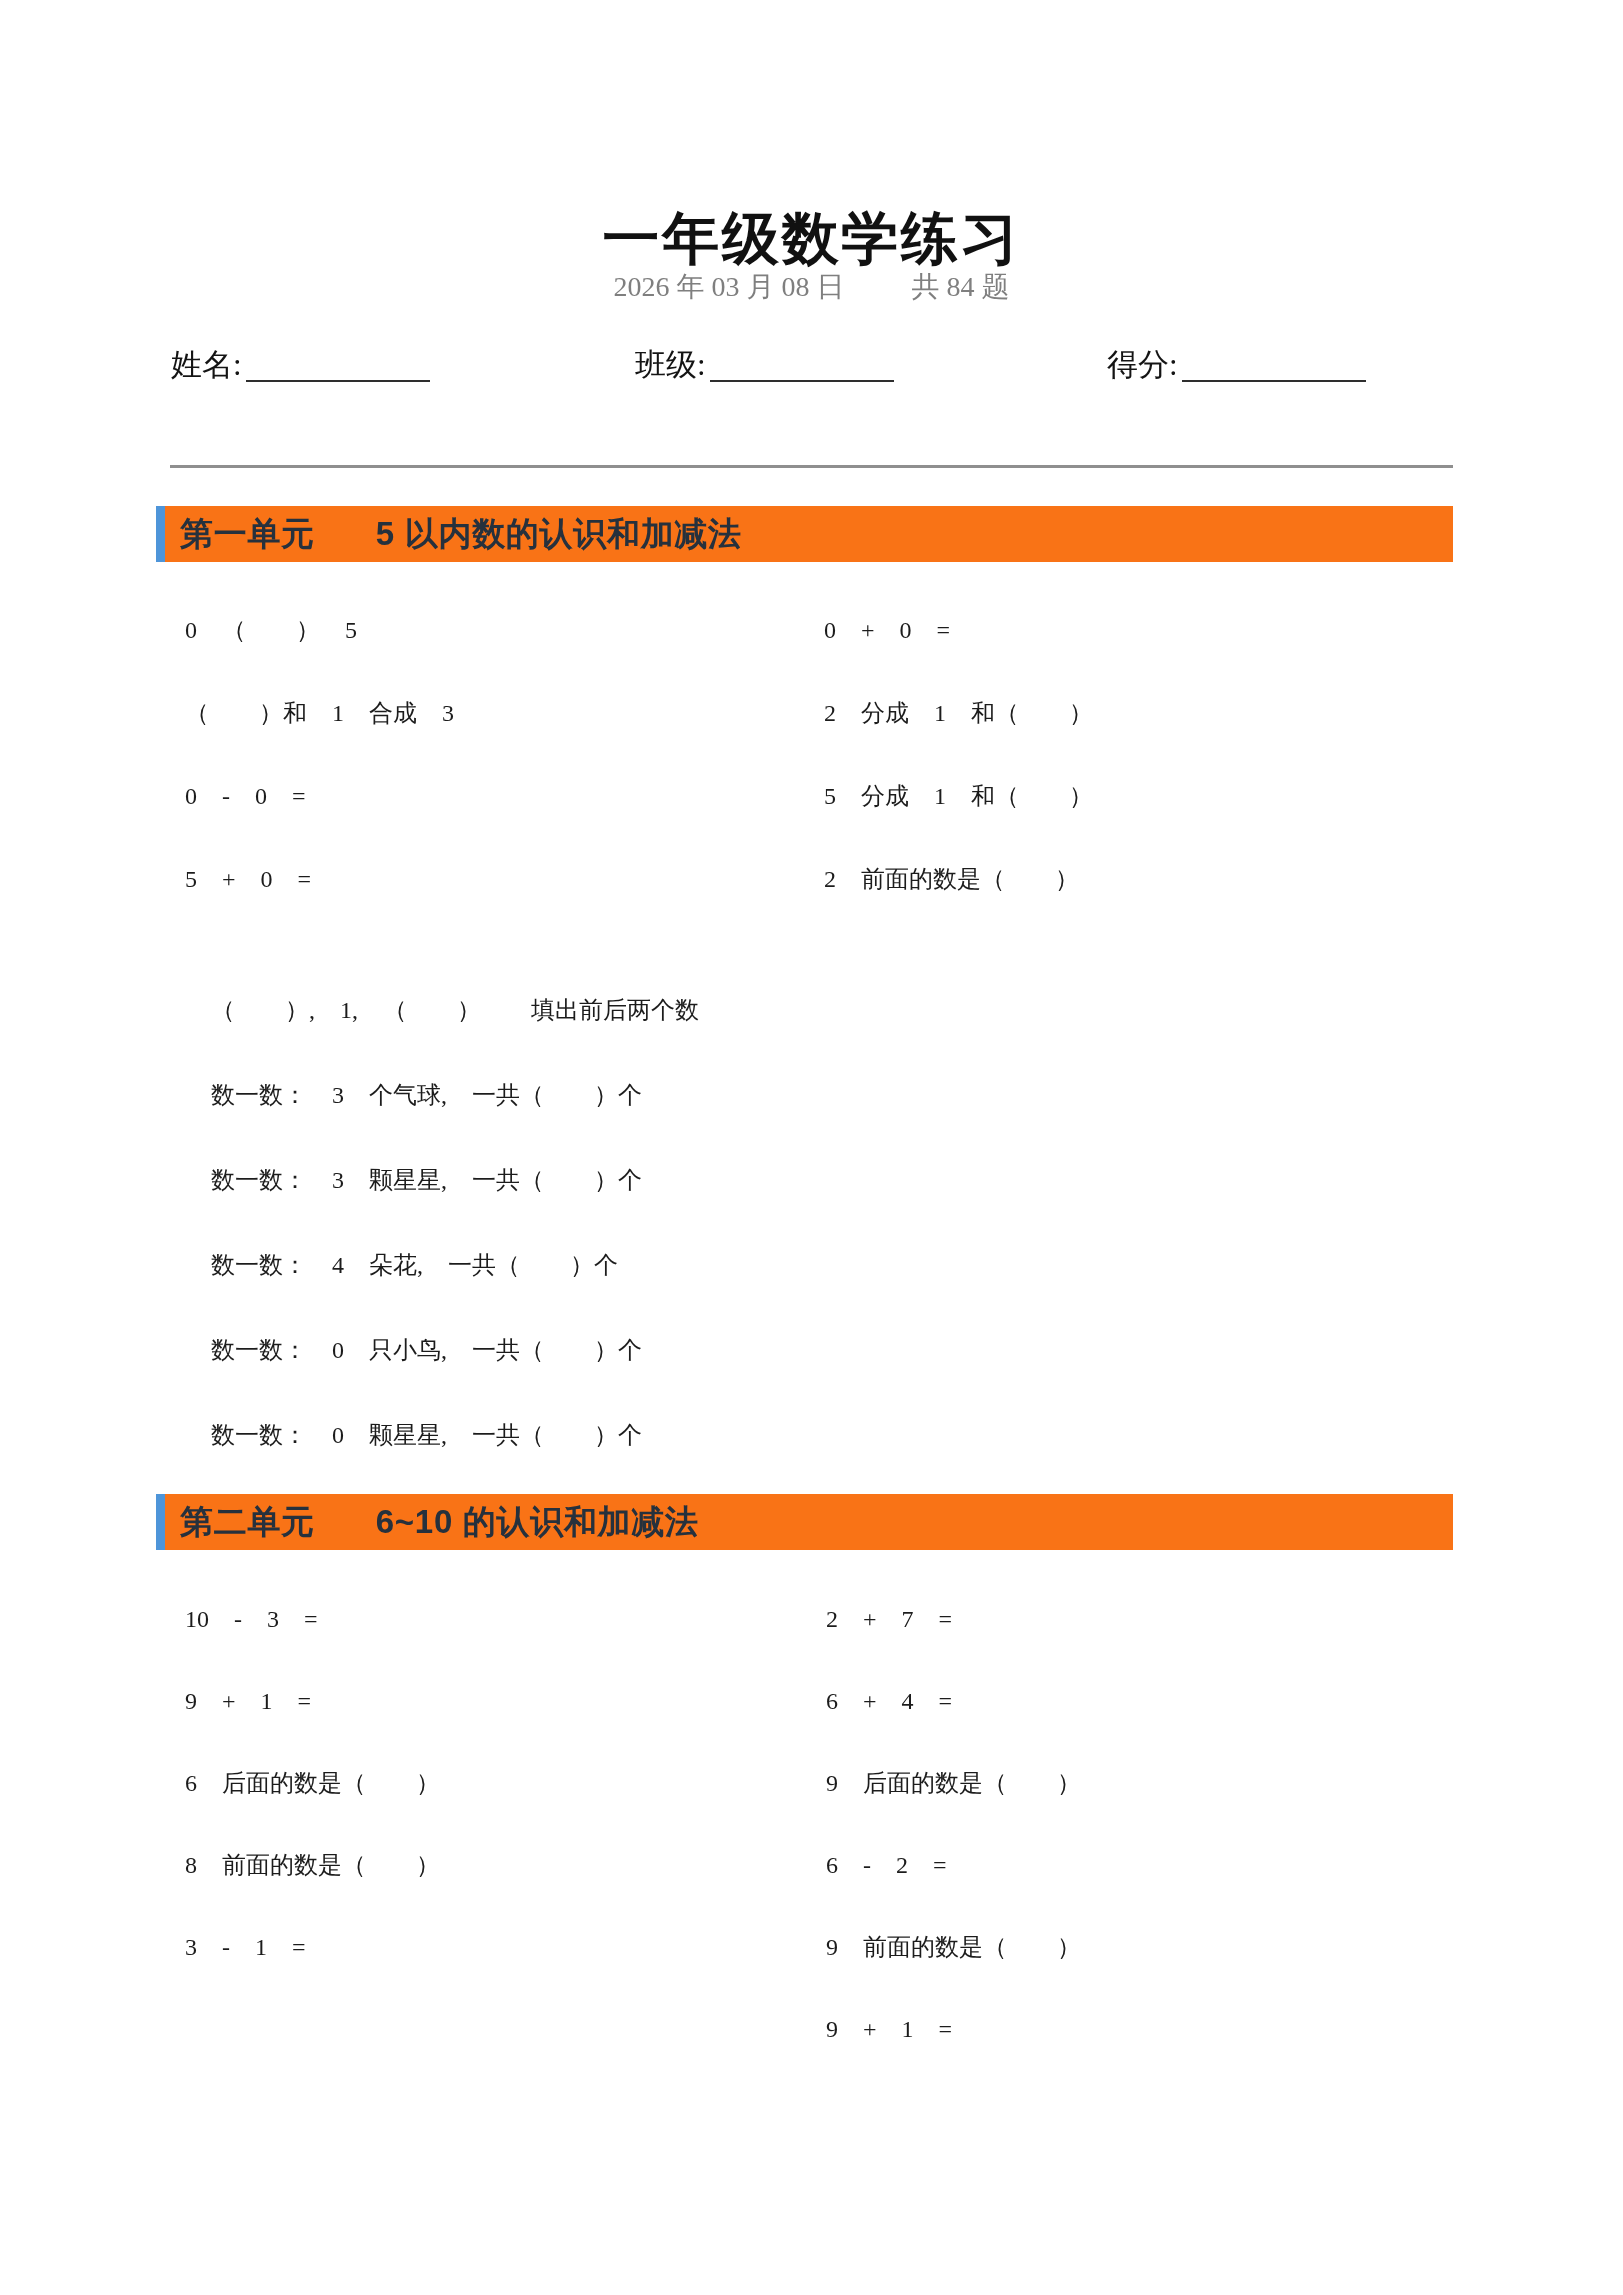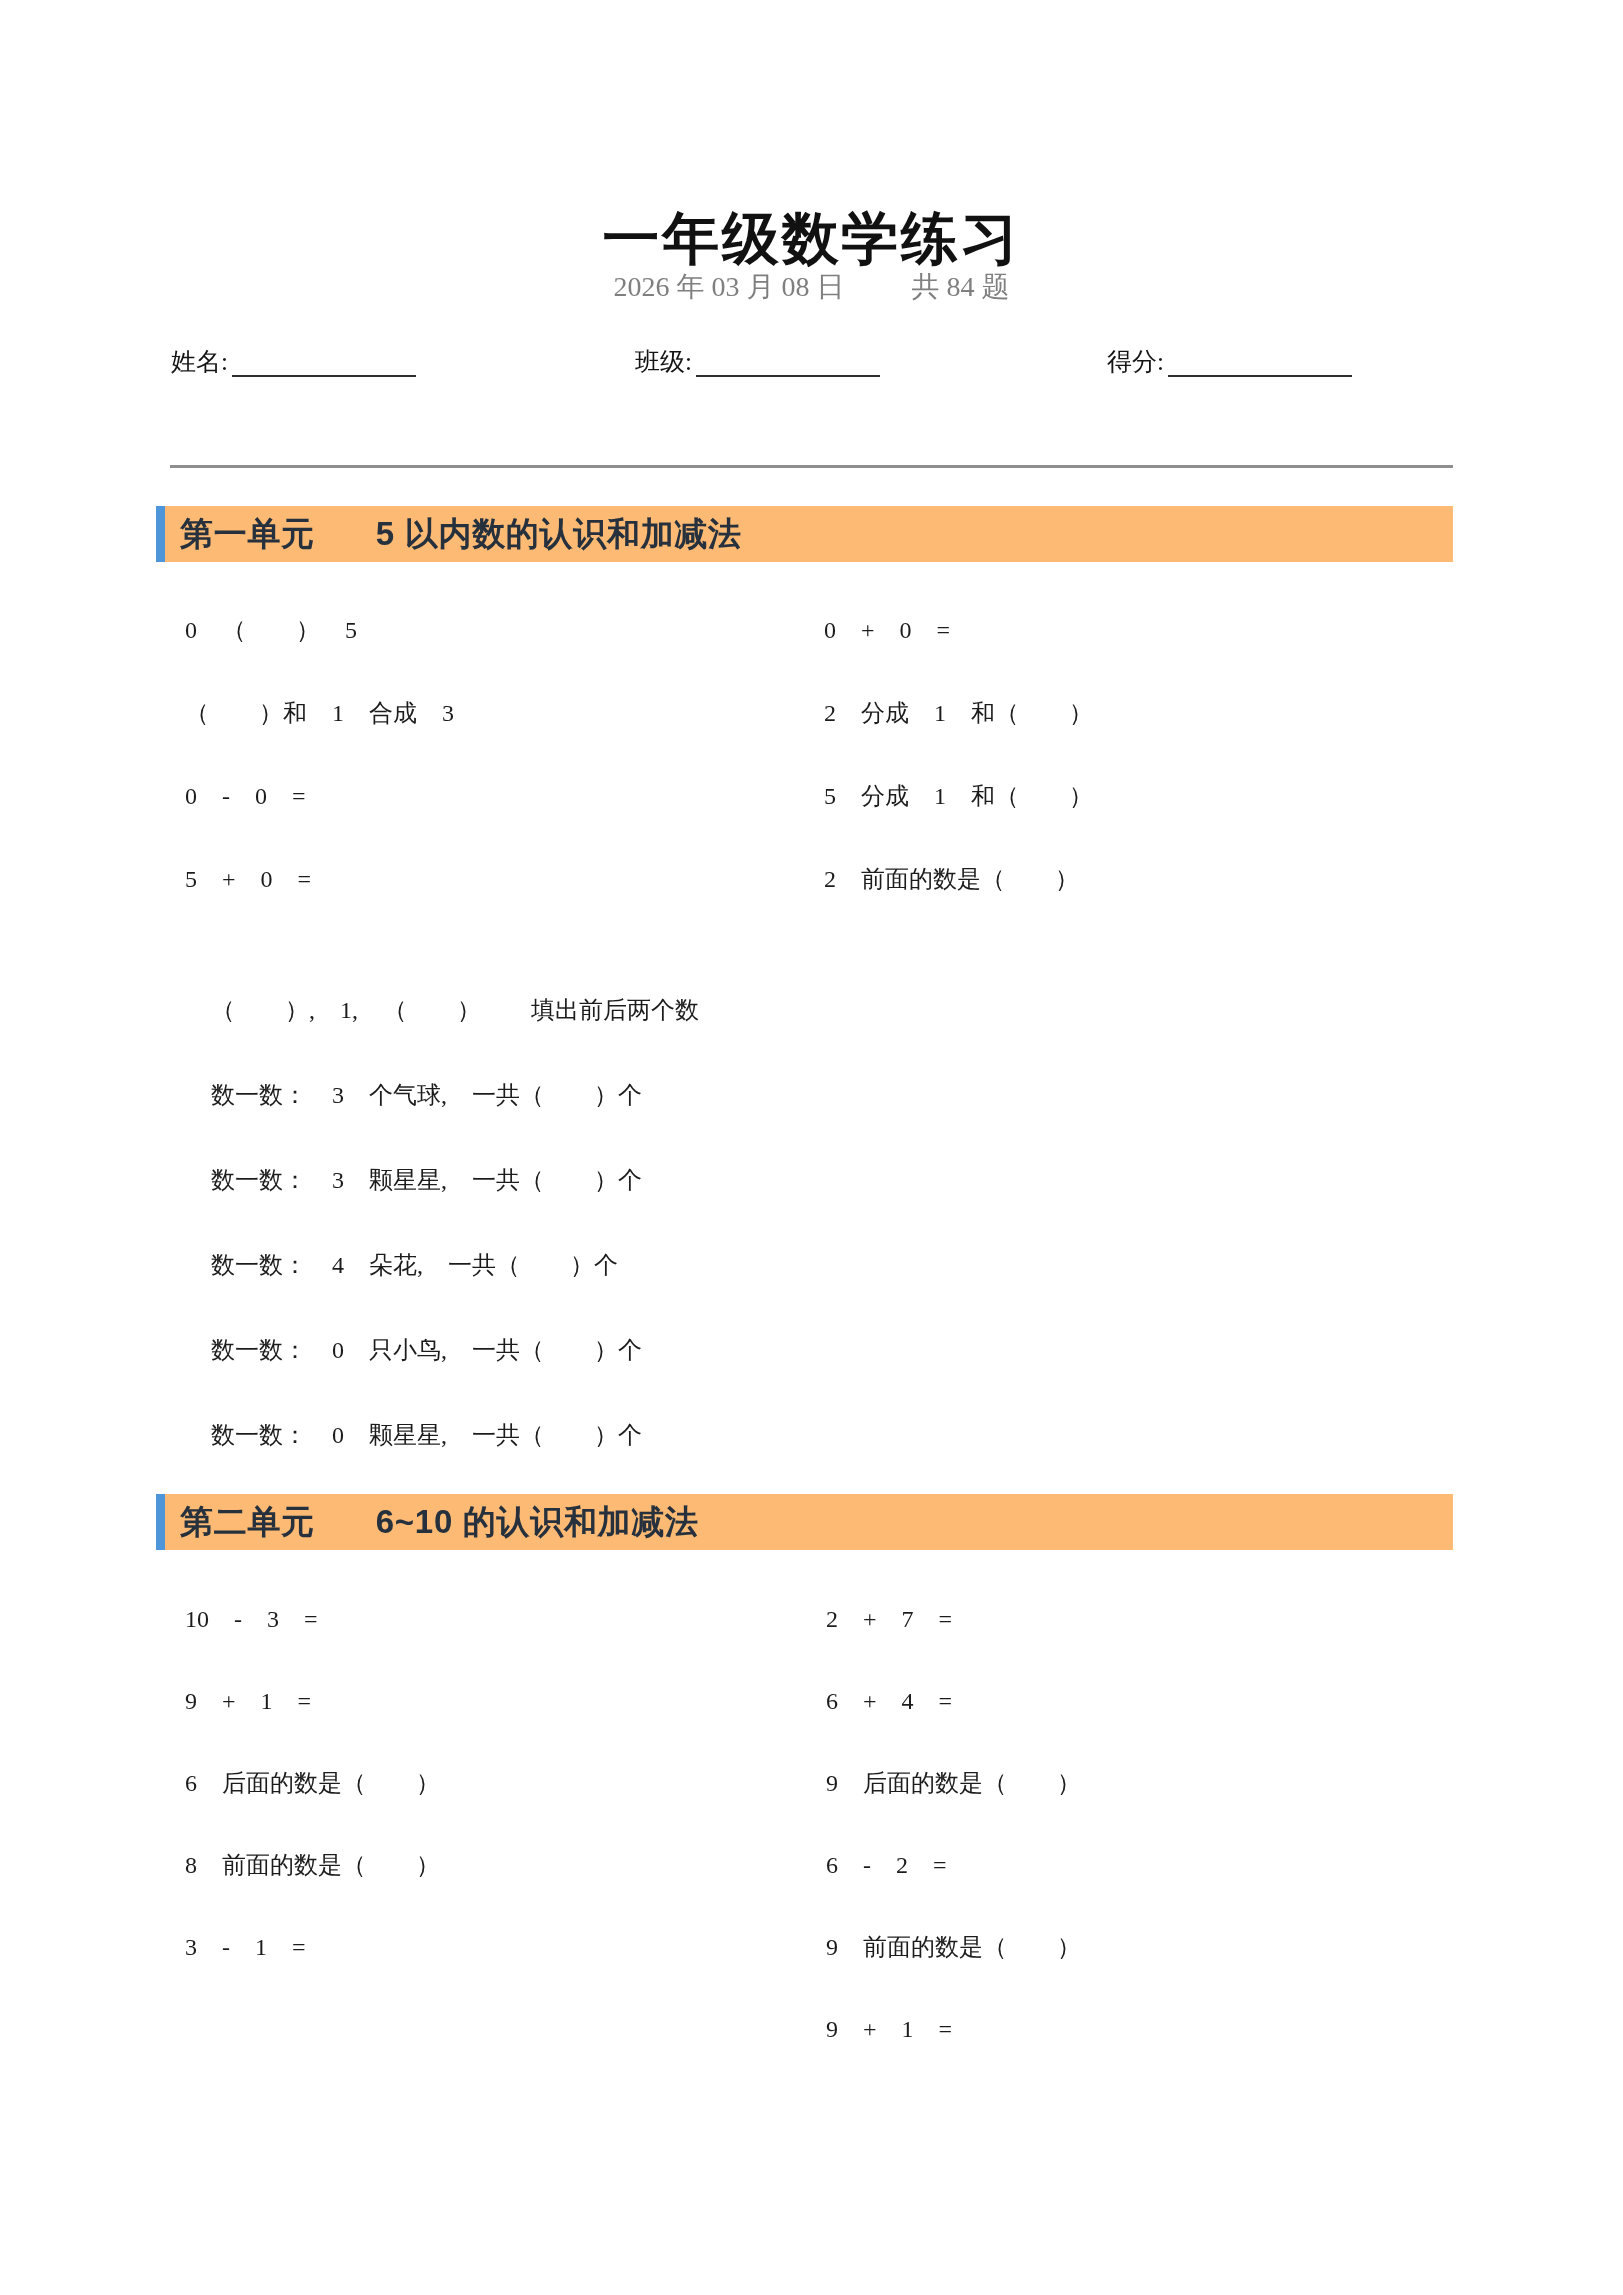--- a/index.html
+++ b/index.html
@@ -28,21 +28,21 @@
     top:273px;left:0;width:100%;
     text-align:center;
     font-size:28px;
     line-height:1;
     color:#7f7f7f;
   }
   .subtitle .total-gap{margin-left:60px;}
   .field{
     position:absolute;
     top:349px;
-    font-size:25px;
+    font-size:31px;
     line-height:1;
     color:#141414;
     white-space:nowrap;
   }
   .field-name{left:171px;}
   .field-class{left:635px;}
   .field-score{left:1107px;}
   .fline{
     display:inline-block;
     width:184px;height:4.1px;
@@ -54,21 +54,21 @@
     position:absolute;
     left:170px;top:465px;
     width:1283px;height:2.7px;
     background:#8f8f8f;
   }
   .band{
     position:absolute;
     left:156px;
     width:1297px;height:56px;
     box-sizing:border-box;
-    background:#fdba74;
+    background:#f97316;
     border-left:9.5px solid #4e95d9;
     display:flex;
     align-items:center;
     padding-left:15px;
     font-family:"Liberation Sans","DejaVu Sans",sans-serif;
     font-weight:bold;
     font-size:33px;
     letter-spacing:0.7px;
     color:#26313d;
   }

